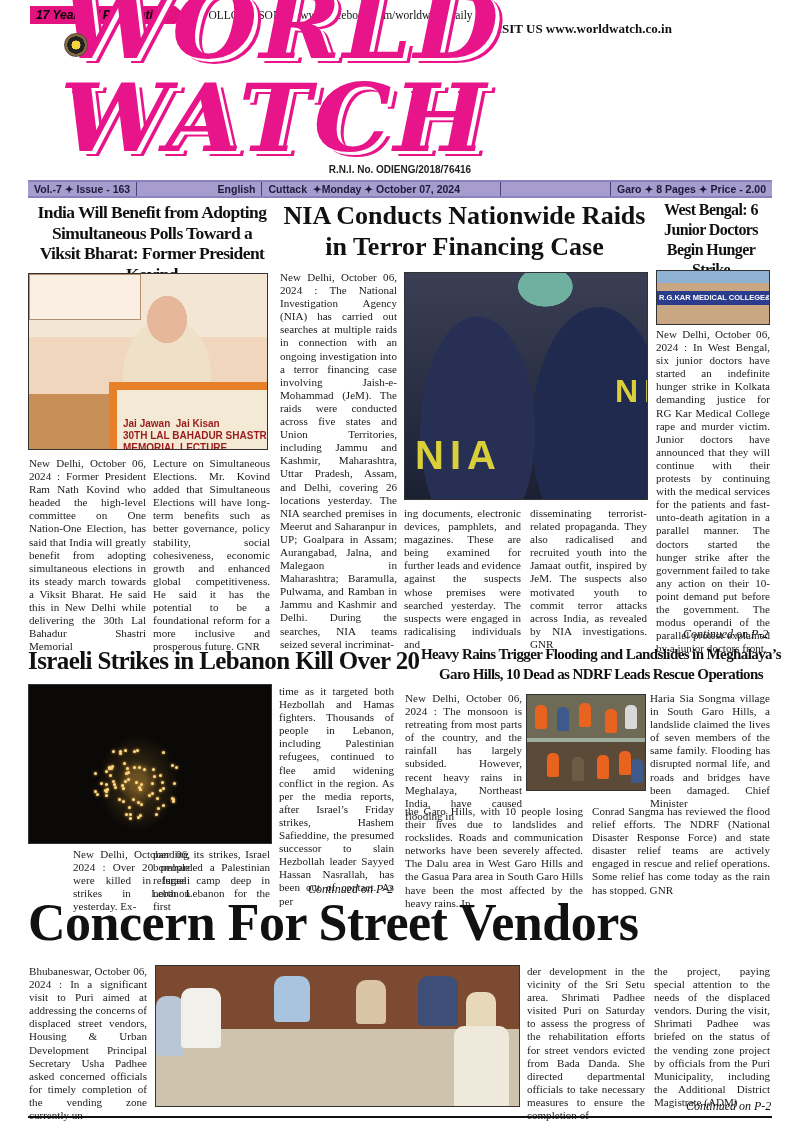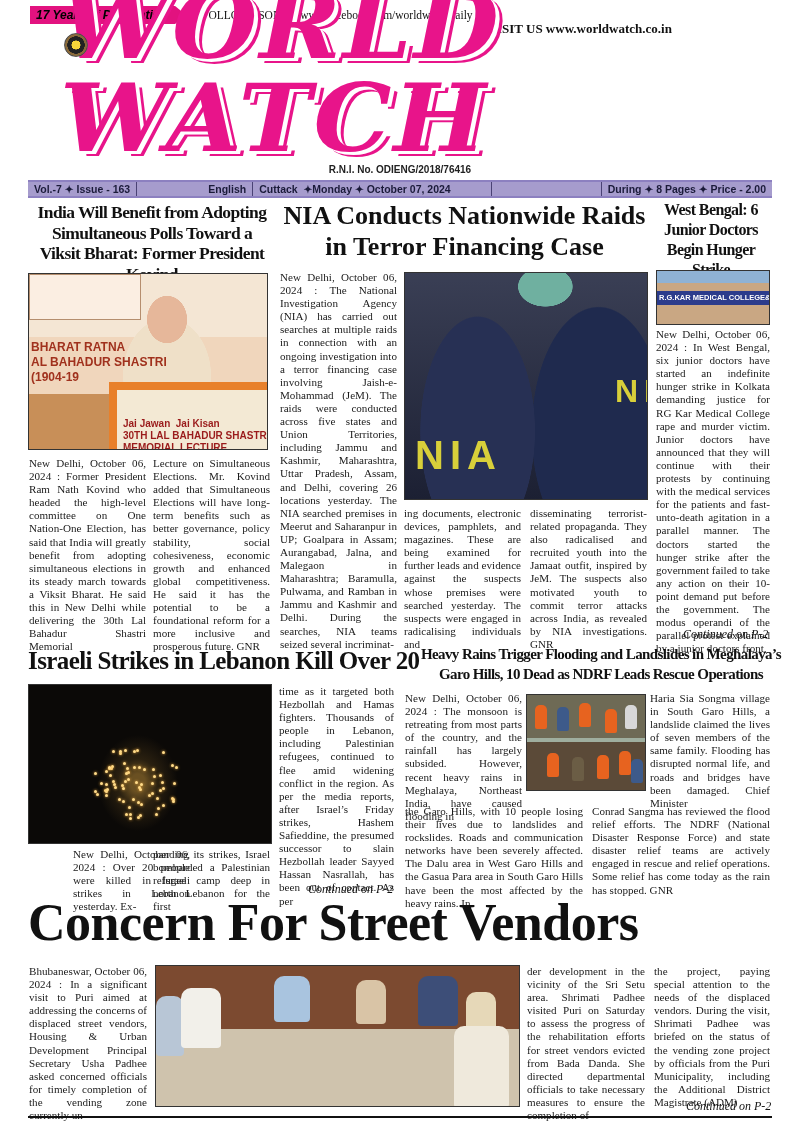--- a/index.html
+++ b/index.html
@@ -139,30 +139,27 @@
   <span class="seg sep">
     <span>Vol.-7</span>&nbsp;<span>✦</span>&nbsp;<span>Issue - 163</span>
   </span>
   <span class="spacer"></span>
   <span class="seg sep">English</span>
   <span class="seg sep" style="padding-right:40px;">
     <span>Cuttack</span>&nbsp;&nbsp;<span>✦</span><span>Monday</span>&nbsp;<span>✦</span>&nbsp;<span>October 07, 2024</span>
   </span>
   <span class="spacer" style="flex:0 0 110px;border-right:1px solid #4a4275;height:100%;"></span>
   <span class="seg">
-    <span>During</span>&nbsp;<span>✦</span>&nbsp;<span>8 Pages</span>&nbsp;<span>✦</span>&nbsp;<span>Price - 2.00</span>
+    <span>Garo</span>&nbsp;<span>✦</span>&nbsp;<span>8 Pages</span>&nbsp;<span>✦</span>&nbsp;<span>Price - 2.00</span>
   </span>
 </div>
 
 <div class="hl hl-narrow" style="left:32px; top:202px; width:240px; font-size:17.5px; line-height:20.5px;">India Will Benefit from Adopting Simultaneous Polls Toward a Viksit Bharat: Former President Kovind</div>
 <div class="photo ph-kovind" style="left:28px; top:273px; width:240px; height:177px;">
   <div class="portrait"></div>
-  <div class="banner-l" style="white-space:pre;">BHARAT RATNA
-AL BAHADUR SHASTRI
-(1904-19</div>
   <div class="stand"></div>
   <div class="podium">
     <span style="white-space:pre;">Jai Jawan  Jai Kisan
 30TH LAL BAHADUR SHASTRI
 MEMORIAL LECTURE</span>
   </div>
 </div>
 <div class="col" style="left:29px; top:457px; width:117px;">New Delhi, October 06, 2024 : Former President Ram Nath Kovind who headed the high-level committee on One Nation-One Election, has said that India will greatly benefit from adopting simultaneous elections in its steady march towards a Viksit Bharat. He said this in New Delhi while delivering the 30th Lal Bahadur Shastri Memorial</div>
 <div class="col" style="left:153px; top:457px; width:117px;">Lecture on Simultaneous Elections. Mr. Kovind added that Simultaneous Elections will have long-term benefits such as better governance, policy stability, social cohesiveness, economic growth and enhanced global competitiveness. He said it has the potential to be a foundational reform for a more inclusive and prosperous future. GNR</div>
 

